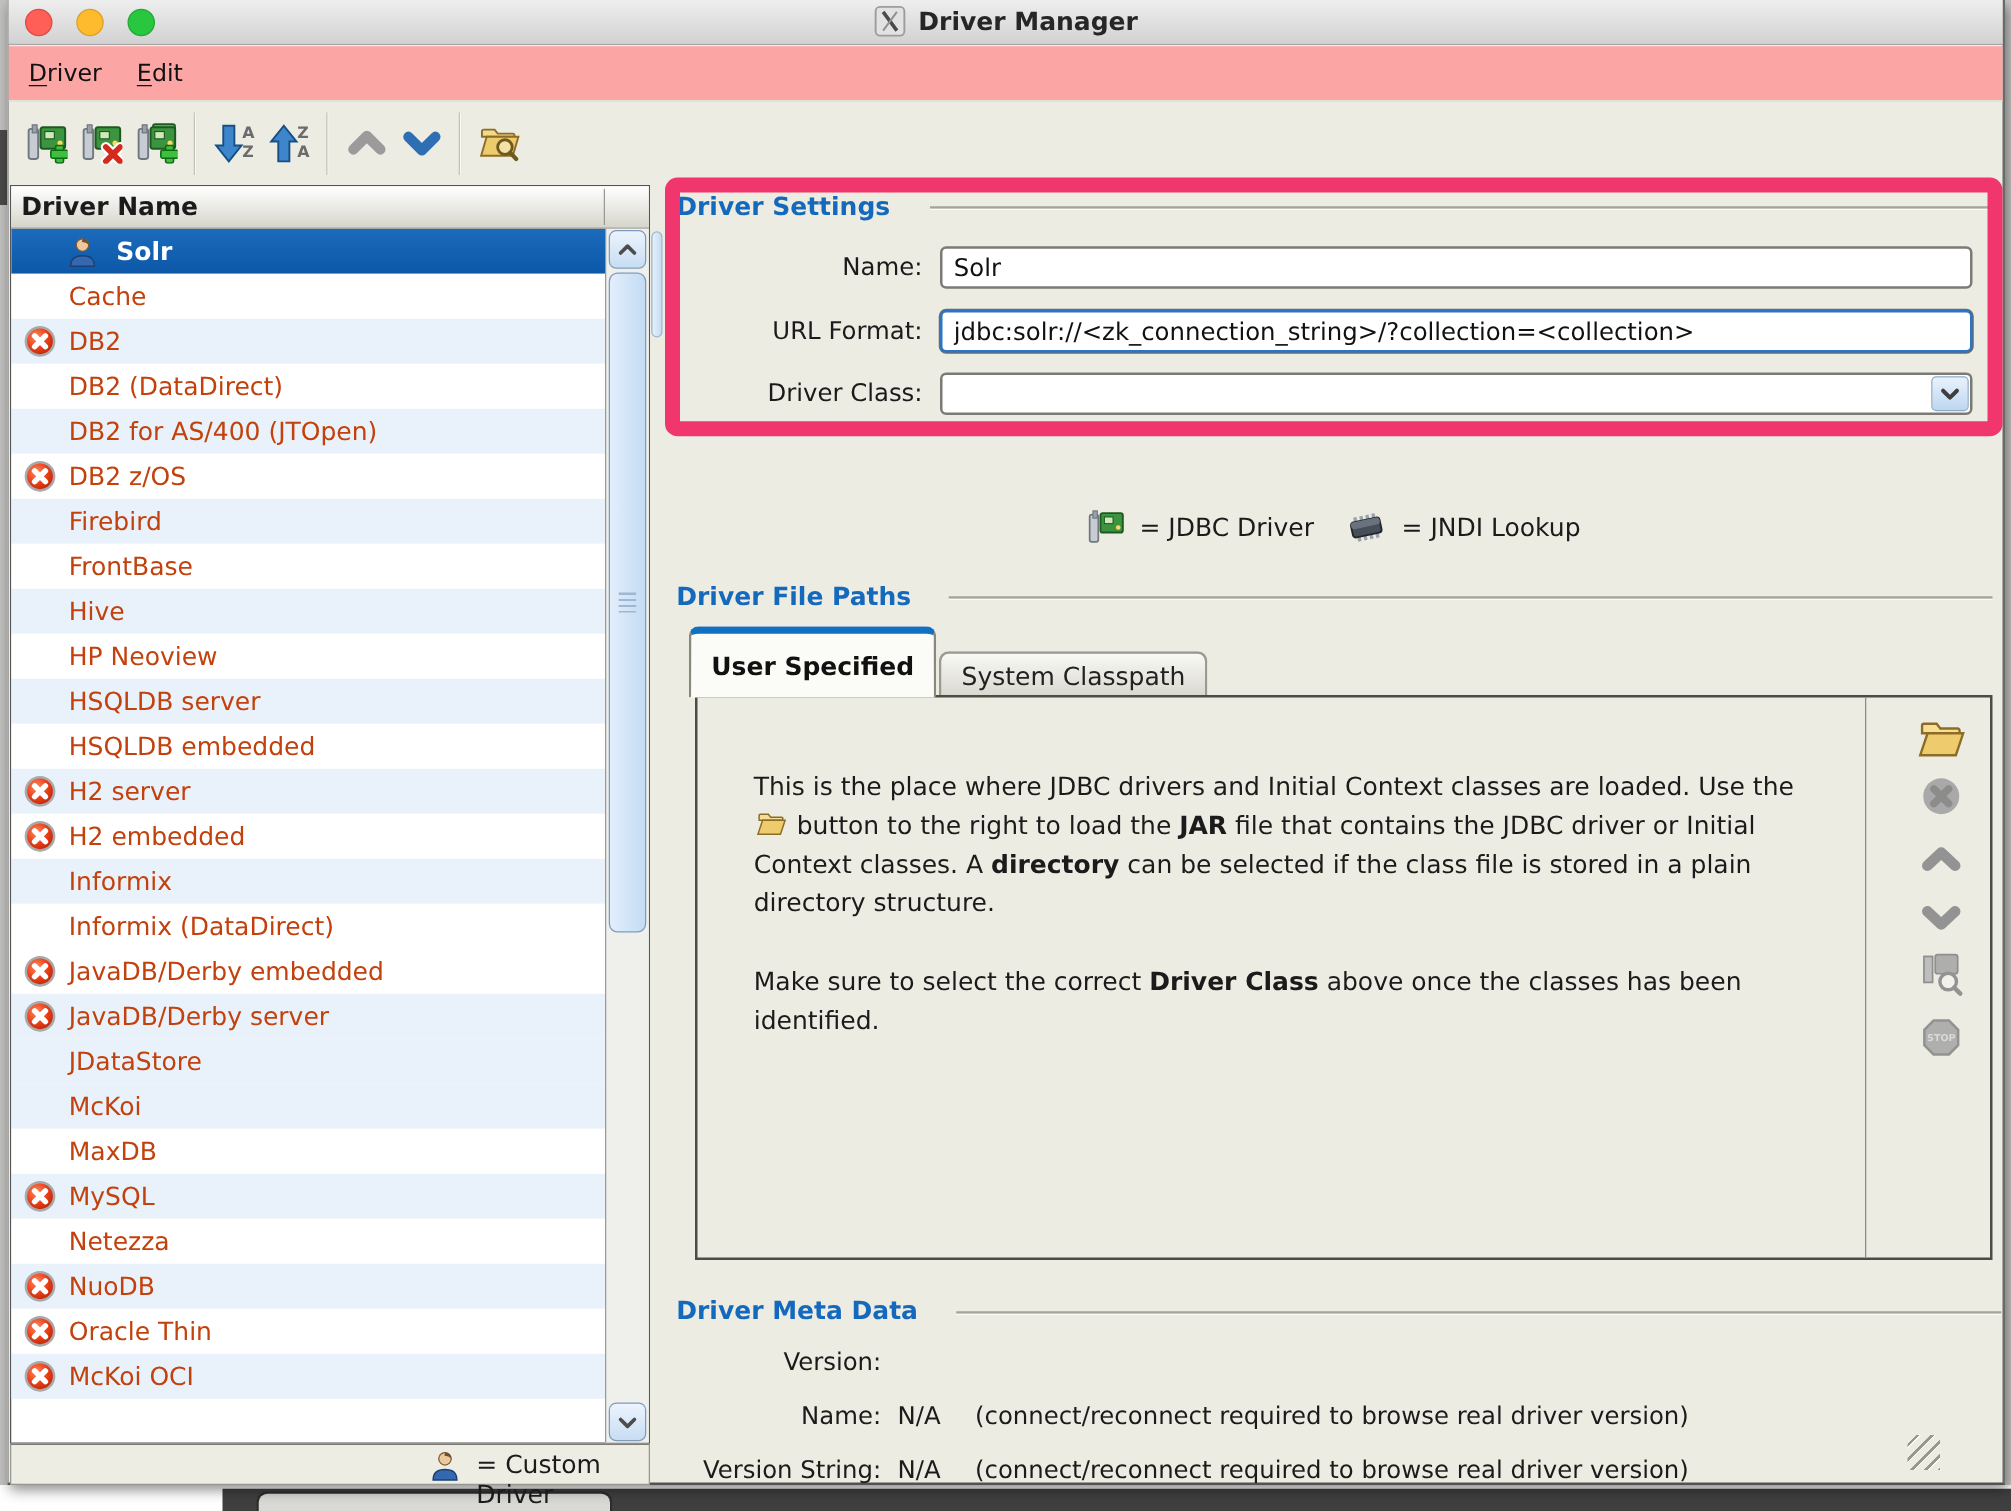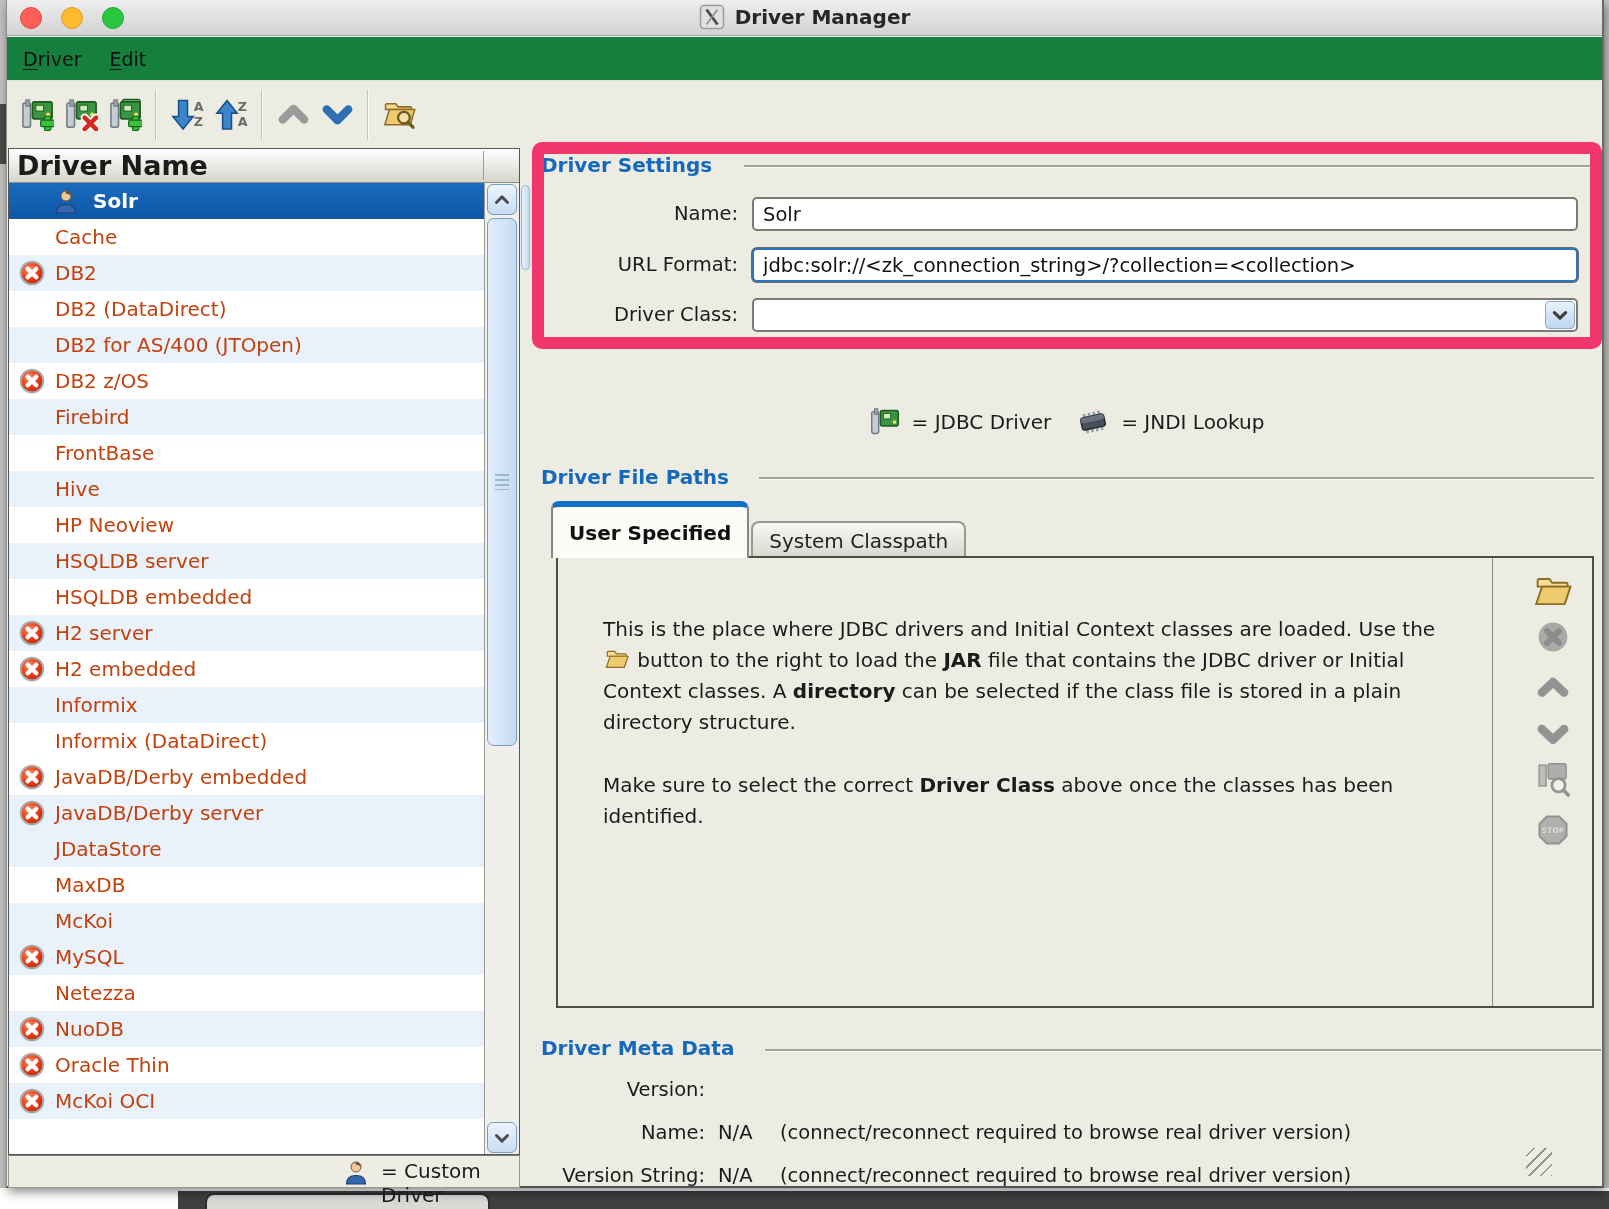--- a/index.html
+++ b/index.html
@@ -23,38 +23,38 @@
               background:linear-gradient(#eeeeee,#d2d2d2); border-bottom:1px solid #a6a6a6; }
   .lights { position:absolute; left:13px; top:7px; display:flex; gap:19px; }
   .light { width:22px; height:22px; border-radius:50%; }
   .light.red { background:#ff5f57; border:1px solid #dd4a43; }
   .light.yellow { background:#febb2e; border:1px solid #dd9f26; }
   .light.green { background:#29c73f; border:1px solid #21a835; }
   .title-wrap { position:absolute; left:0; right:0; top:4px; display:flex; justify-content:center; align-items:center; gap:10px; }
   .title-text { font-size:20px; font-weight:600; color:#262626; }
 
   
-  .menubar { position:absolute; left:0; top:37px; right:0; height:44px; background:#15803d;
+  .menubar { position:absolute; left:0; top:37px; right:0; height:44px; background:#fca5a5;
              border-bottom:1px solid #e2e1d8; display:flex; align-items:center; }
   .menu-item { font-size:19px; color:#111; padding:8px 12px; margin-left:4px; cursor:default; }
   .menu-item u { text-underline-offset:3px; }
 
   
   .toolbar { position:absolute; left:0; top:81px; right:0; height:67px; display:flex; align-items:center; }
   .tb-btn { width:44px; height:44px; display:flex; align-items:center; justify-content:center; }
   .tb-sep { width:2px; height:50px; margin:0 8px; background:#c3c2b8; border-right:1px solid #fbfbf6; }
   .icon { display:inline-flex; line-height:0; }
   .icon svg { display:block; }
 
   
   .list-panel { position:absolute; left:1px; top:148px; width:512px; height:1007px;
                 background:#fff; border:1px solid #555; }
   .list-header { position:absolute; left:0; top:0; right:0; height:34px;
                  background:linear-gradient(#ffffff,#d6d5cb); border-bottom:1px solid #8e8e88;
-                 font-size:27px; font-weight:bold; color:#1b1b1b; line-height:33px; padding-left:8px; }
+                 font-size:20px; font-weight:bold; color:#1b1b1b; line-height:33px; padding-left:8px; }
   .list-header .corner-sep { position:absolute; right:35px; top:2px; bottom:2px; width:1px; background:#9a9a92; }
   .list-rows { position:absolute; left:0; top:34px; right:35px; bottom:0; overflow:hidden; }
   .lrow { position:relative; height:36px; font-size:20px; color:#c2410c; line-height:36px; background:#fff; }
   .lrow.alt { background:#e9f1fa; }
   .lrow .row-icon { position:absolute; left:10px; top:5px; }
   .lrow .row-label { position:absolute; left:46px; top:0; white-space:nowrap; }
   .lrow.selected { background:linear-gradient(#1b6bbd,#0d57a7); color:#fff; font-weight:bold; }
   .lrow.selected .row-icon { left:44px; }
   .lrow.selected .row-label { left:84px; }
 
@@ -402,25 +402,25 @@
               </defs>
               <circle cx="13" cy="13" r="11.3" fill="url(#erg)" stroke="#a9a9a9" stroke-width="2"></circle>
               <path d="M8.7 8.7 L17.3 17.3 M17.3 8.7 L8.7 17.3" stroke="#fff" stroke-width="4.4" stroke-linecap="round"></path>
             </svg>
           </span>
           <span class="row-label">JavaDB/Derby server</span>
         </div>
         <div class="lrow alt">
           <span class="row-label">JDataStore</span>
         </div>
+        <div class="lrow alt">
+          <span class="row-label">McKoi</span>
+        </div>
         <div class="lrow">
           <span class="row-label">MaxDB</span>
-        </div>
-        <div class="lrow alt">
-          <span class="row-label">McKoi</span>
         </div>
         <div class="lrow alt">
           <span class="icon row-icon" style="width: 26px; height: 26px;">
             <svg viewBox="0 0 26 26" width="100%" height="100%" xmlns="http://www.w3.org/2000/svg">
               <defs>
                 <radialGradient id="erg" cx="38%" cy="35%" r="75%">
                   <stop offset="0%" stop-color="#ff8a5e"></stop>
                   <stop offset="55%" stop-color="#e93c17"></stop>
                   <stop offset="100%" stop-color="#b02405"></stop>
                 </radialGradient>

